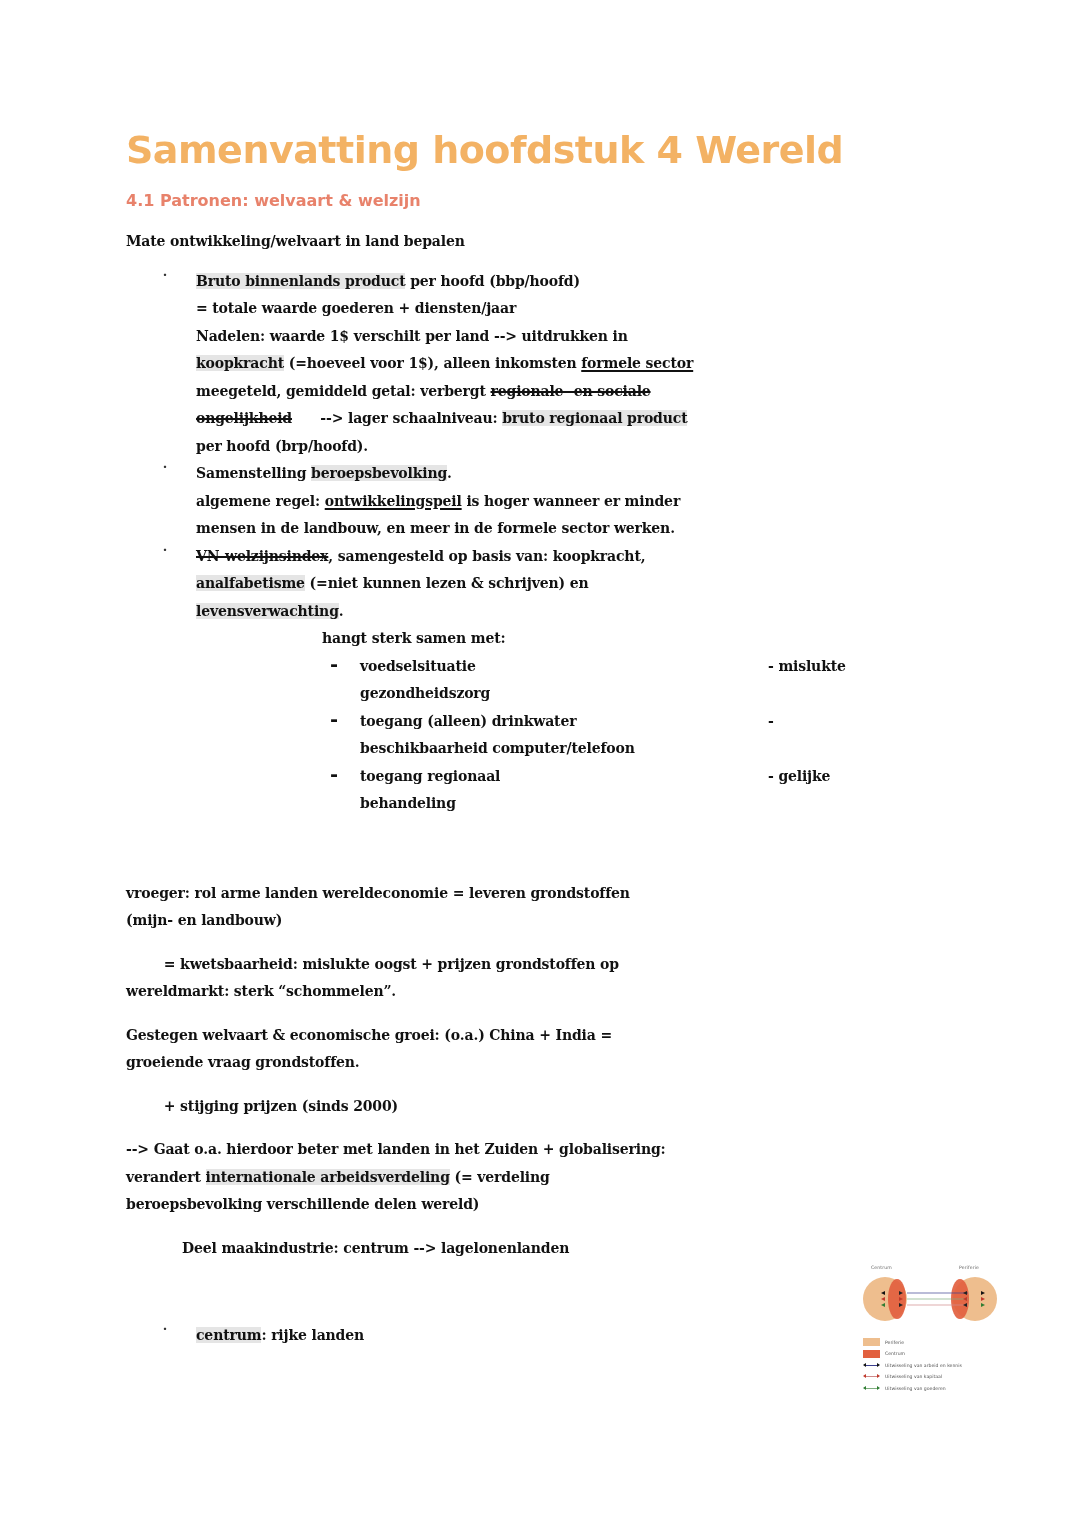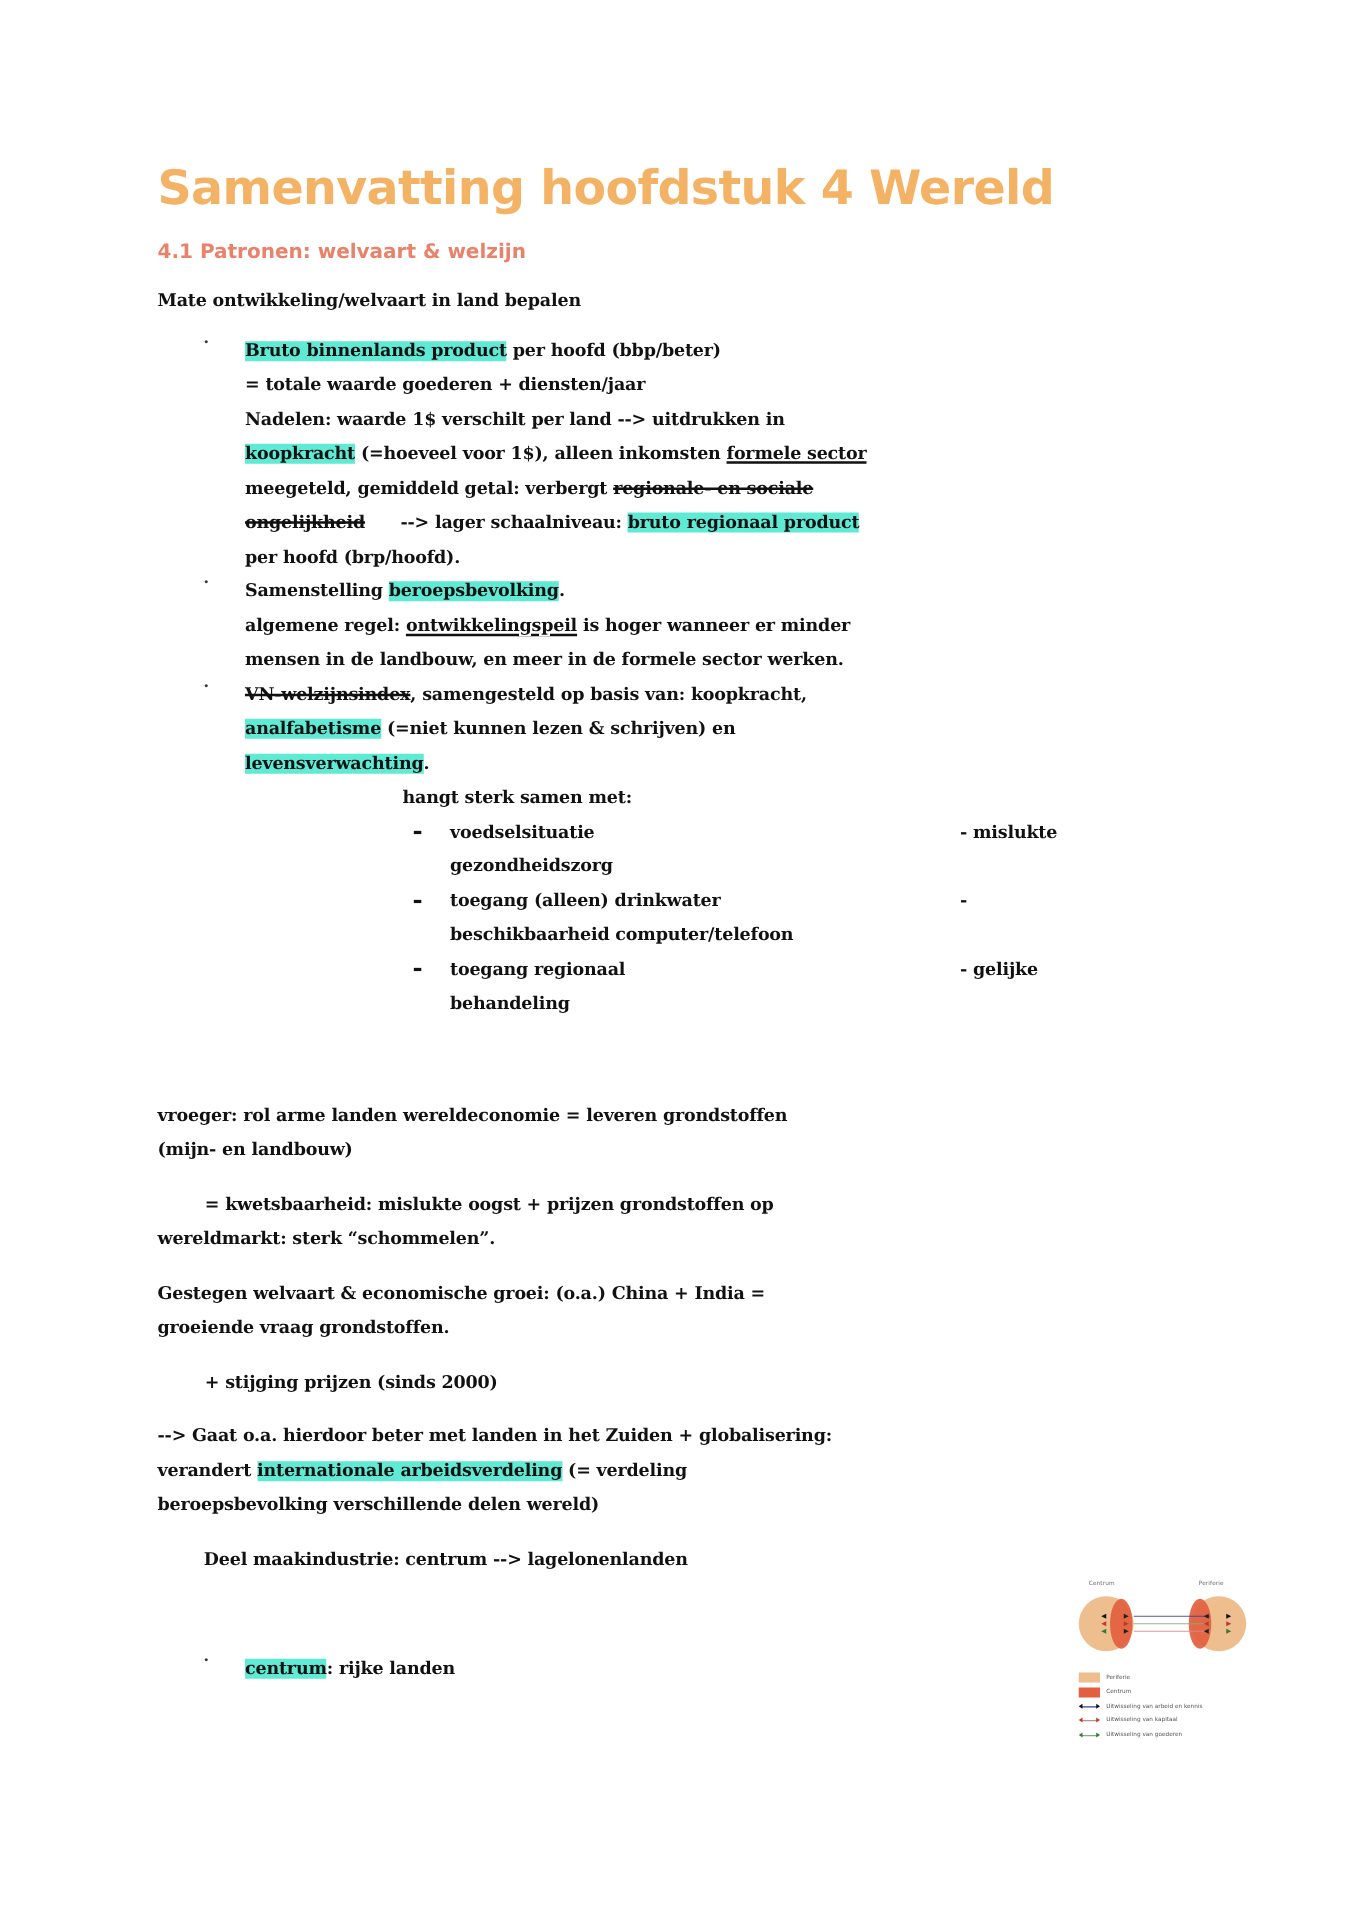--- a/index.html
+++ b/index.html
@@ -48,23 +48,23 @@
   }
 
   ul.lvl2 { list-style:none; margin:0; padding:0; }
   ul.lvl2 > li { position:relative; padding-left:38px; }
   ul.lvl2 > li::before {
     content:"-"; position:absolute; left:8px; top:0;
     font-family:"DejaVu Serif", serif; font-weight:bold; font-size:19.5px; color:#111;
   }
 
   .sub-indent { margin-left:126px; }
-  .indent-1 { margin-left:37px; }
-
-  .hl { background:#5eead4; }
+  .indent-1 { margin-left:56px; }
+
+  .hl { background:#e5e5e5; }
   .ul { text-decoration:underline; text-decoration-thickness:2px; text-underline-offset:2px; }
   .st { text-decoration:line-through; text-decoration-thickness:2px; }
 
   .twocol { display:flex; }
   .twocol .c1 { width:408px; flex:0 0 408px; }
   .twocol .c2 { flex:1 1 auto; }
 
   .para { margin-bottom:16px; }
 
   
@@ -109,21 +109,21 @@
   <div class="doc-title">Samenvatting hoofdstuk 4 Wereld</div>
   <div class="doc-subtitle">4.1 Patronen: welvaart &amp; welzijn</div>
 
   <div class="body-block">
 
     <div class="ln heading">Mate ontwikkeling/welvaart in land bepalen</div>
 
     <ul class="lvl1">
 
       <li>
-        <div class="ln"><span class="hl">Bruto binnenlands product</span><span> per hoofd (bbp/beter)</span></div>
+        <div class="ln"><span class="hl">Bruto binnenlands product</span><span> per hoofd (bbp/hoofd)</span></div>
         <div class="ln">= totale waarde goederen + diensten/jaar</div>
         <div class="ln">Nadelen: waarde 1$ verschilt per land --&gt; uitdrukken in</div>
         <div class="ln"><span class="hl">koopkracht</span><span> (=hoeveel voor 1$), alleen inkomsten </span><span class="ul">formele sector</span></div>
         <div class="ln"><span>meegeteld, gemiddeld getal: verbergt </span><span class="st">regionale- en sociale</span></div>
         <div class="ln"><span class="st">ongelijkheid</span><span>      --&gt; lager schaalniveau: </span><span class="hl">bruto regionaal product</span></div>
         <div class="ln">per hoofd (brp/hoofd).</div>
       </li>
 
       <li>
         <div class="ln"><span>Samenstelling </span><span class="hl">beroepsbevolking</span><span>.</span></div>

